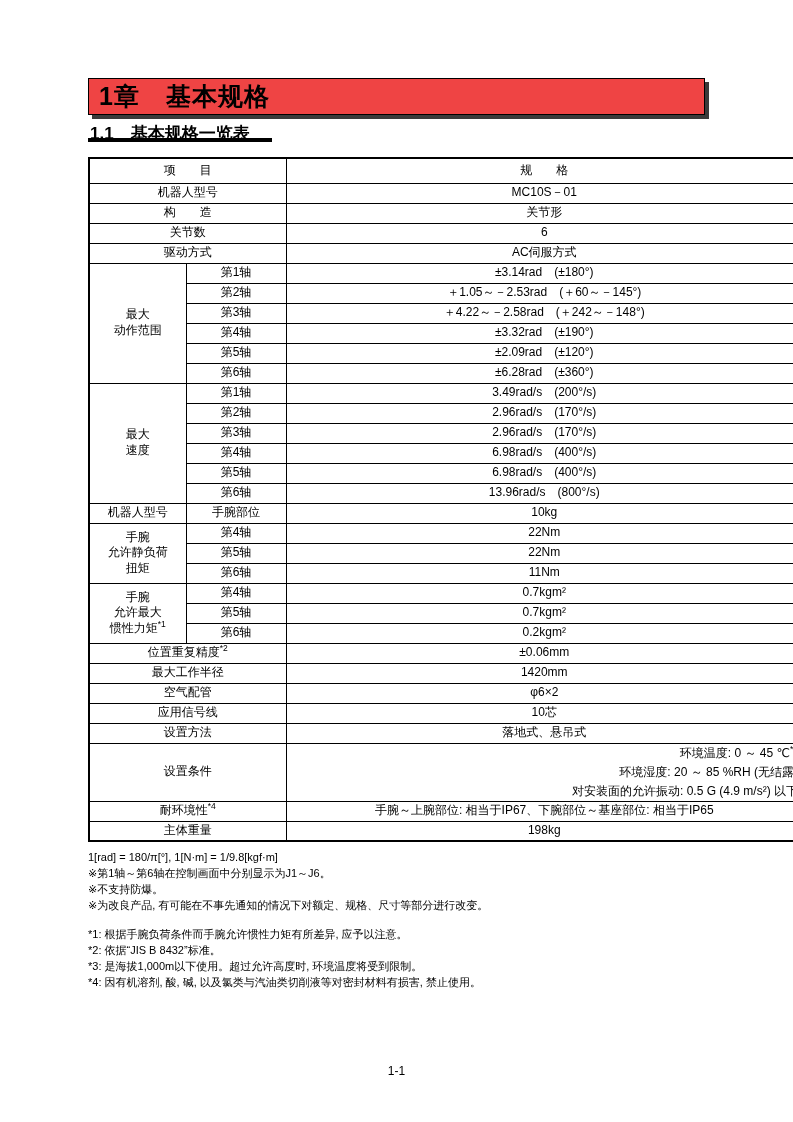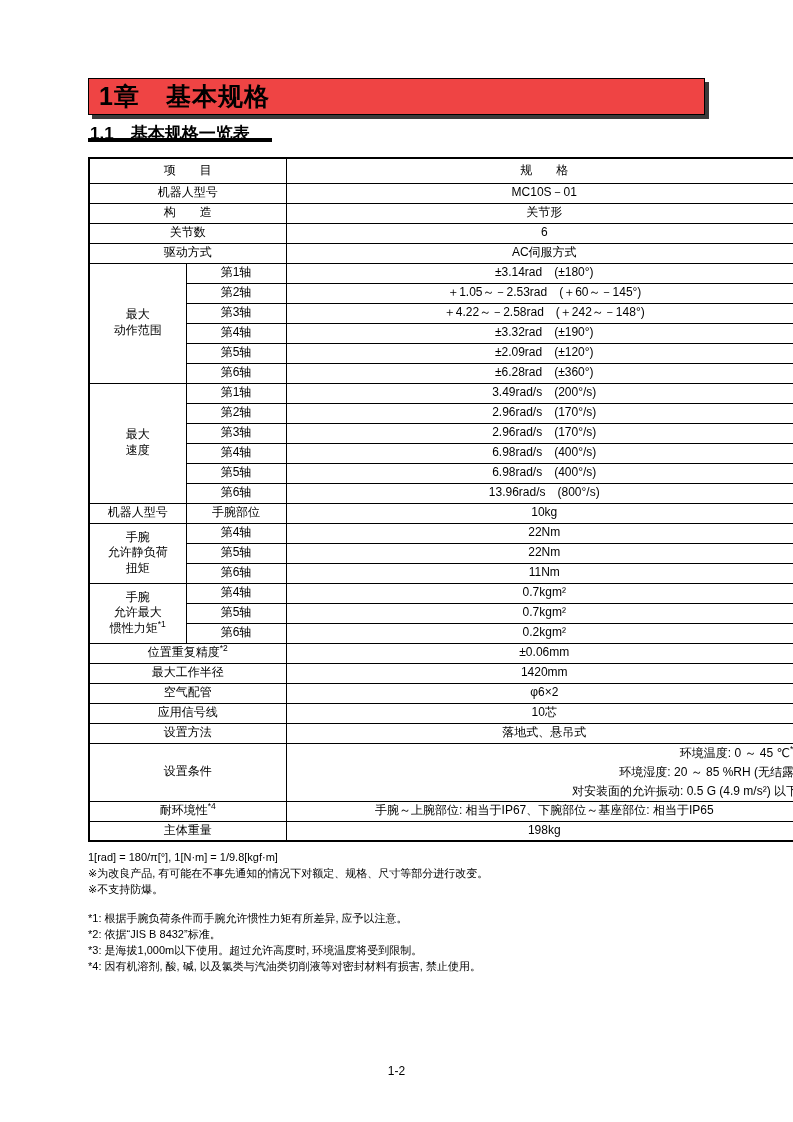--- a/index.html
+++ b/index.html
@@ -216,26 +216,27 @@
     </tr>
     <tr>
       <td colspan="2">主体重量</td>
       <td>198kg</td>
     </tr>
   </tbody>
     </table>
 
   <div class="notes">
     <div>1[rad] = 180/π[°], 1[N·m] = 1/9.8[kgf·m]</div>
+    <div>※第1轴～第6轴在控制画面中分别显示为J1～J6。</div>
+    <div>※不支持防爆。</div>
     <div>※为改良产品, 有可能在不事先通知的情况下对额定、规格、尺寸等部分进行改变。</div>
-    <div>※不支持防爆。</div>
   </div>
 
   <div class="footnotes">
     <div>*1: 根据手腕负荷条件而手腕允许惯性力矩有所差异, 应予以注意。</div>
     <div>*2: 依据“JIS B 8432”标准。</div>
     <div>*3: 是海拔1,000m以下使用。超过允许高度时, 环境温度将受到限制。</div>
     <div>*4: 因有机溶剂, 酸, 碱, 以及氯类与汽油类切削液等对密封材料有损害, 禁止使用。</div>
   </div>
 
 </div>
 
-<div class="page-number">1-2</div>
+<div class="page-number">1-1</div>
 
 </body></html>

